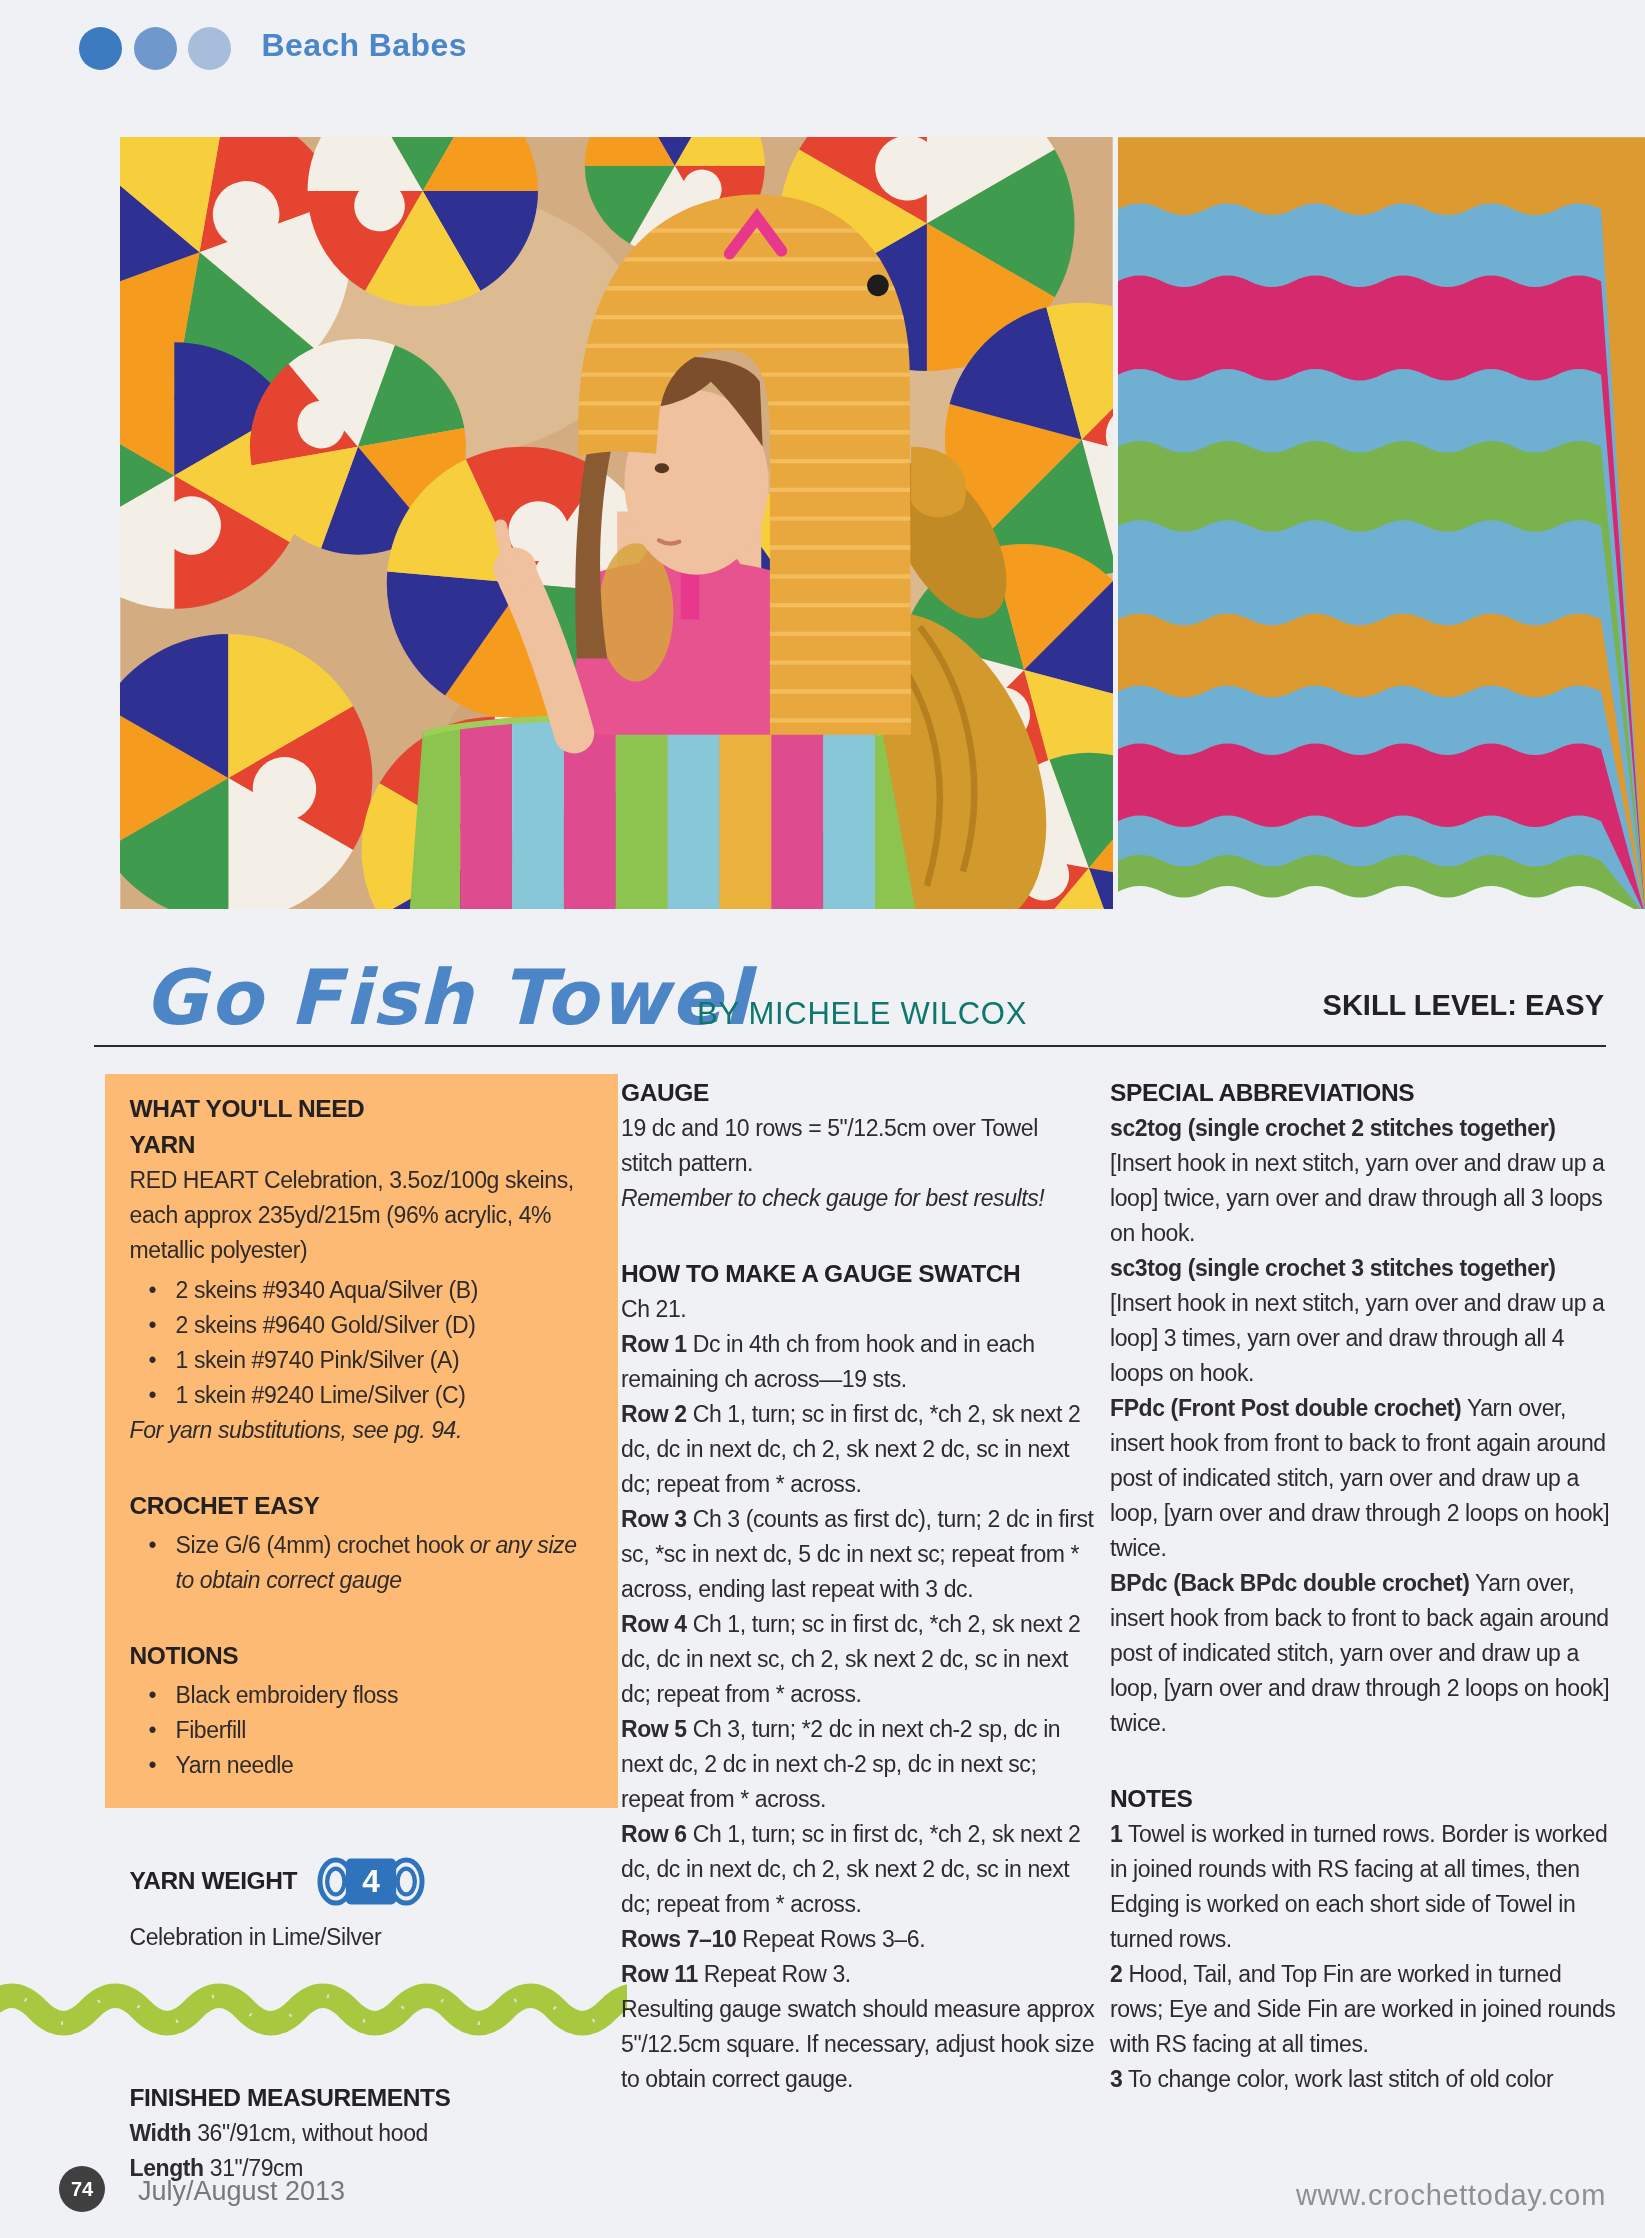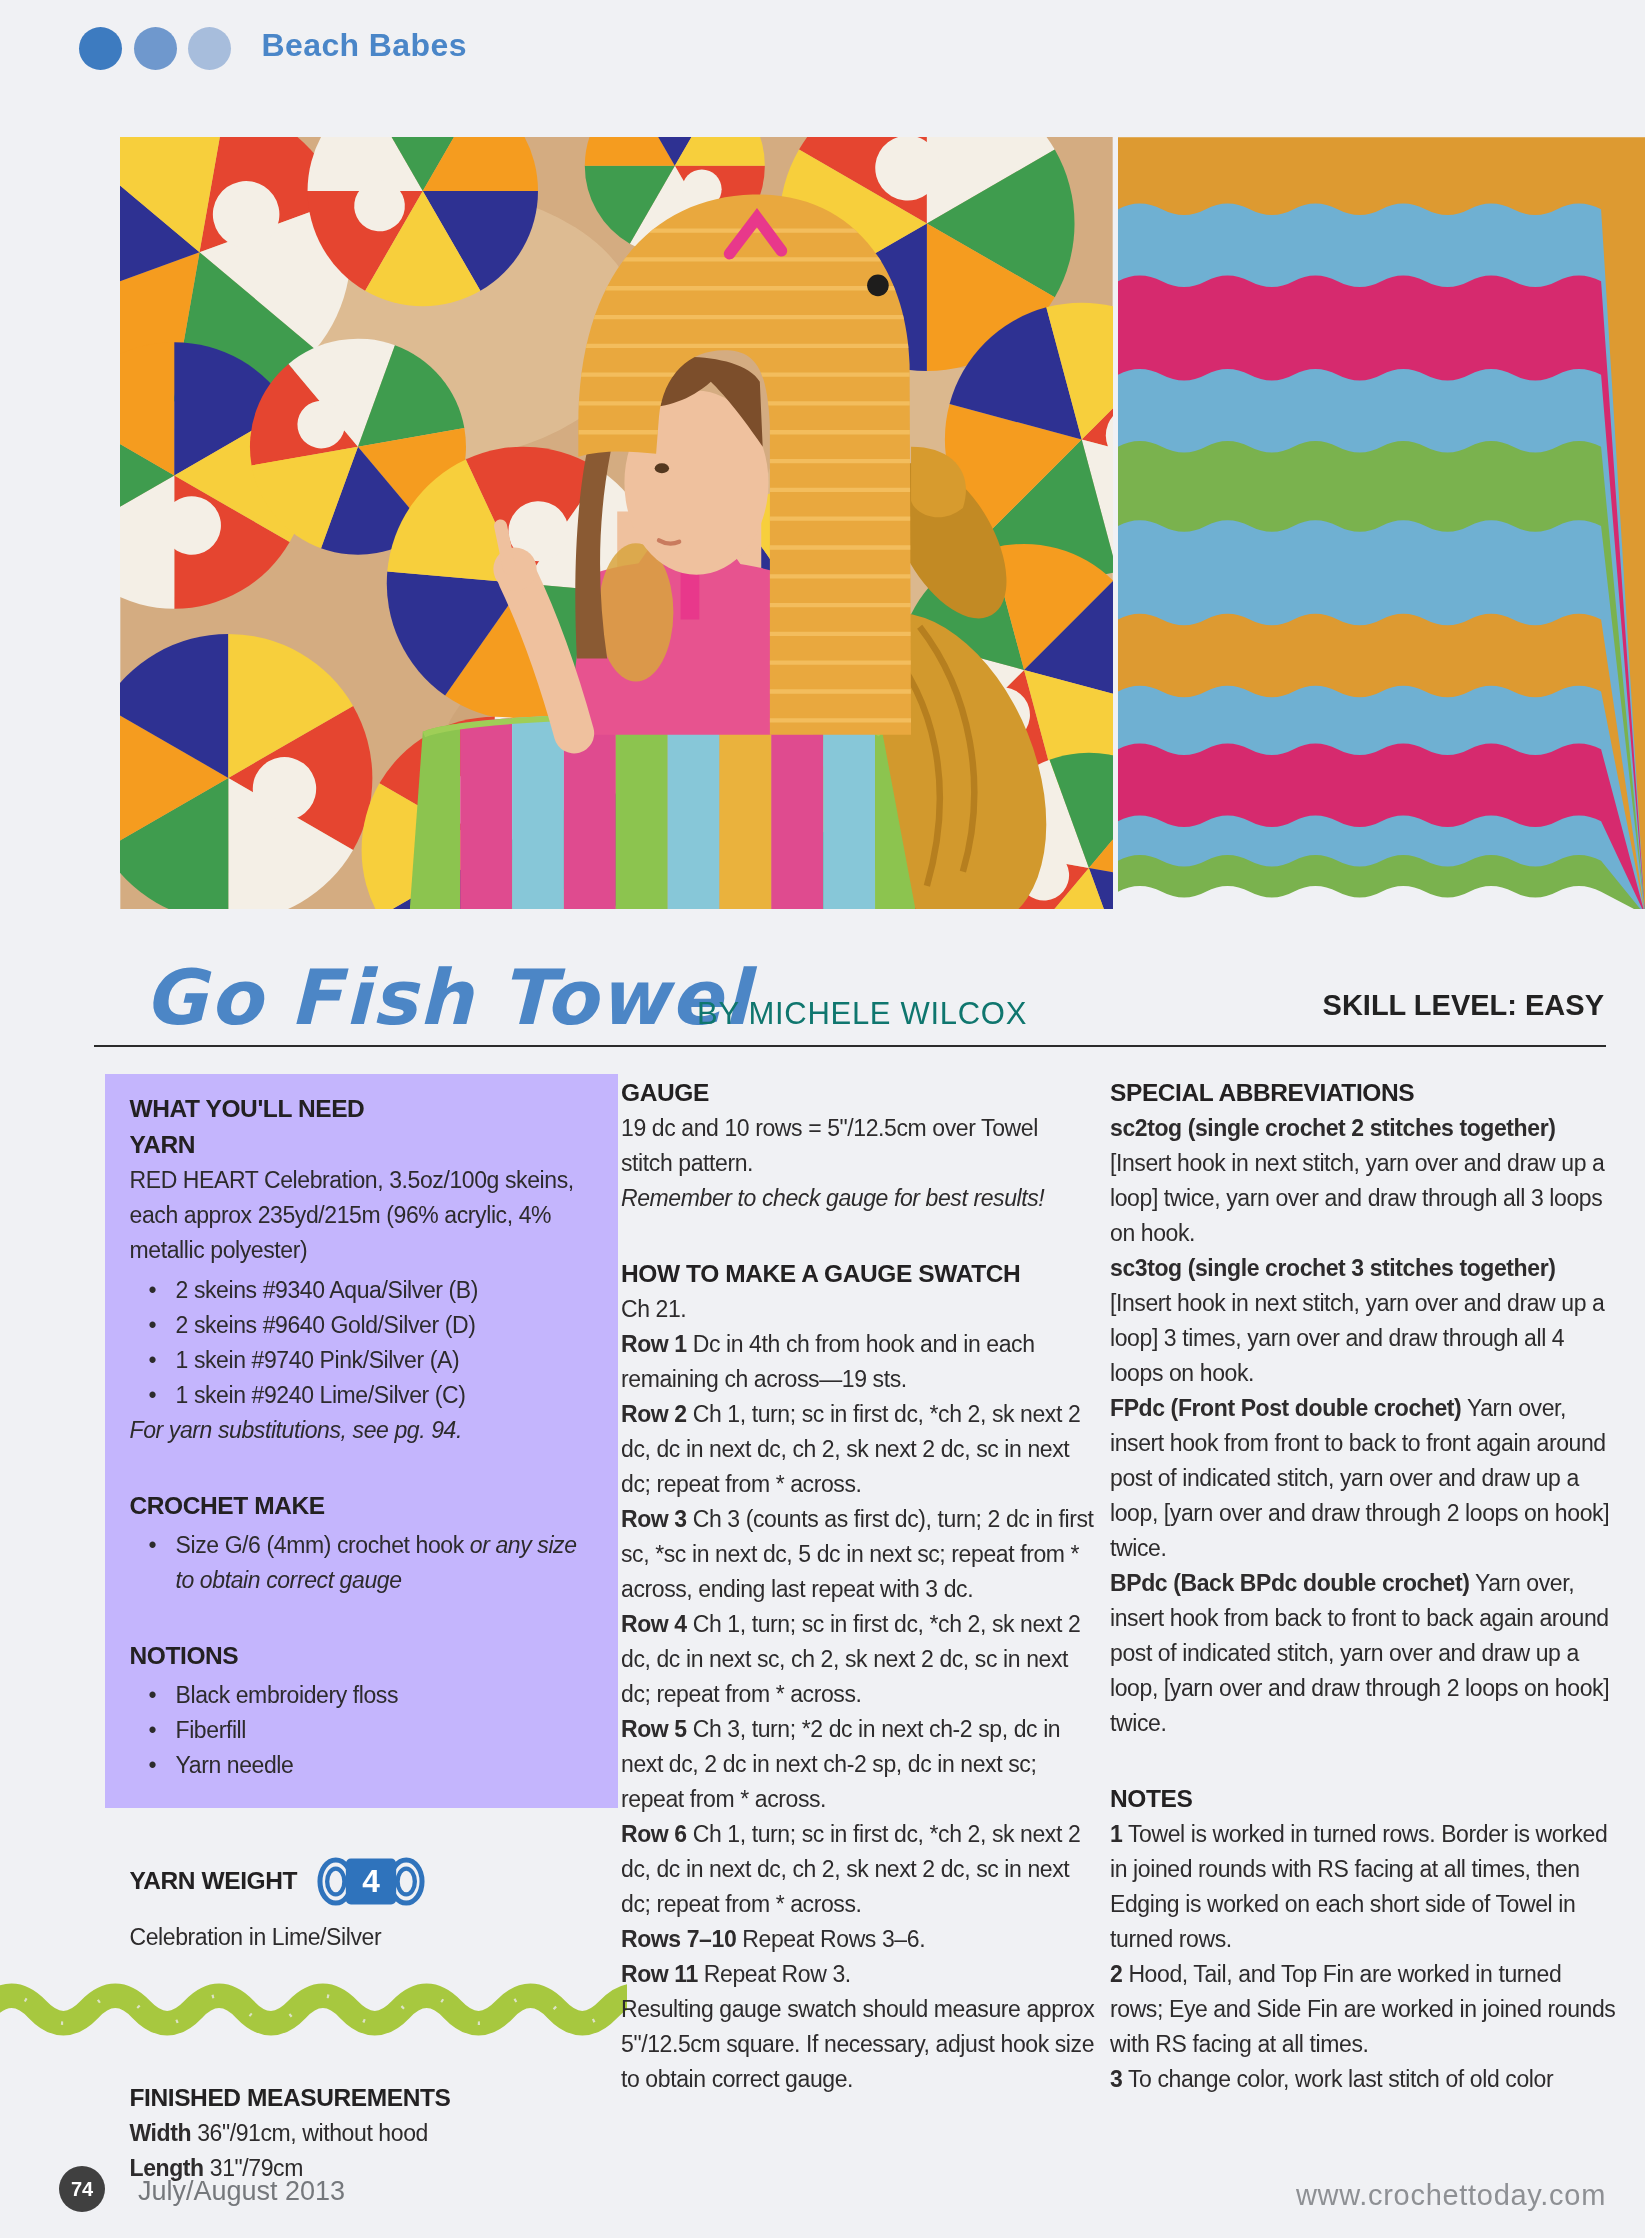--- a/index.html
+++ b/index.html
@@ -19,21 +19,21 @@
   .title{position:absolute;left:151px;top:953px;font-size:76px;font-weight:bold;font-style:italic;
          color:#4c86c6;font-family:"DejaVu Sans",sans-serif;letter-spacing:1.4px;transform:skewX(-3deg);}
   .byline{position:absolute;left:697px;top:996px;font-size:31px;letter-spacing:0.7px;color:#0f766e;}
   .skill{position:absolute;right:42px;top:989px;font-size:29px;font-weight:bold;color:#222;}
   .rule{position:absolute;left:94px;top:1045px;width:1512px;height:2.2px;background:#2b2b2b;}
   
   .col{position:absolute;top:1075px;font-size:23px;line-height:35px;letter-spacing:-0.4px;}
   .c1{left:105px;width:513px;top:1074px;}
   .c2{left:621px;width:474px;}
   .c3{left:1110px;width:506px;}
-  .panel{background:#c4b5fd;padding:17.3px 24.5px 24.5px 24.5px;}
+  .panel{background:#fdba74;padding:17.3px 24.5px 24.5px 24.5px;}
   h3{font-size:24.5px;line-height:36px;margin:0;font-weight:bold;color:#232122;}
   p{margin:0;}
   .it{font-style:italic;}
   .mt{margin-top:40px;}
   ul.bullets{list-style:none;margin:4.3px 0 0 0;padding:0 0 0 46px;}
   ul.bullets li{position:relative;}
   ul.bullets li::before{content:"\2022";position:absolute;left:-27px;top:0;}
   
   .yw-row{display:flex;align-items:center;margin-top:39px;margin-left:24.5px;}
   .yw-row h3{margin-right:20px;}
@@ -170,21 +170,21 @@
       <h3>YARN</h3>
       <p>RED HEART Celebration, 3.5oz/100g skeins, each approx 235yd/215m (96% acrylic, 4% metallic polyester)</p>
       <ul class="bullets">
         <li>2 skeins #9340 Aqua/Silver (B)</li>
         <li>2 skeins #9640 Gold/Silver (D)</li>
         <li>1 skein #9740 Pink/Silver (A)</li>
         <li>1 skein #9240 Lime/Silver (C)</li>
       </ul>
       <p class="it">For yarn substitutions, see pg. 94.</p>
 
-      <h3 class="mt">CROCHET MAKE</h3>
+      <h3 class="mt">CROCHET EASY</h3>
       <ul class="bullets">
         <li><span>Size G/6 (4mm) crochet hook </span><span class="it">or any size to obtain correct gauge</span></li>
       </ul>
 
       <h3 class="mt">NOTIONS</h3>
       <ul class="bullets">
         <li>Black embroidery floss</li>
         <li>Fiberfill</li>
         <li>Yarn needle</li>
       </ul>

